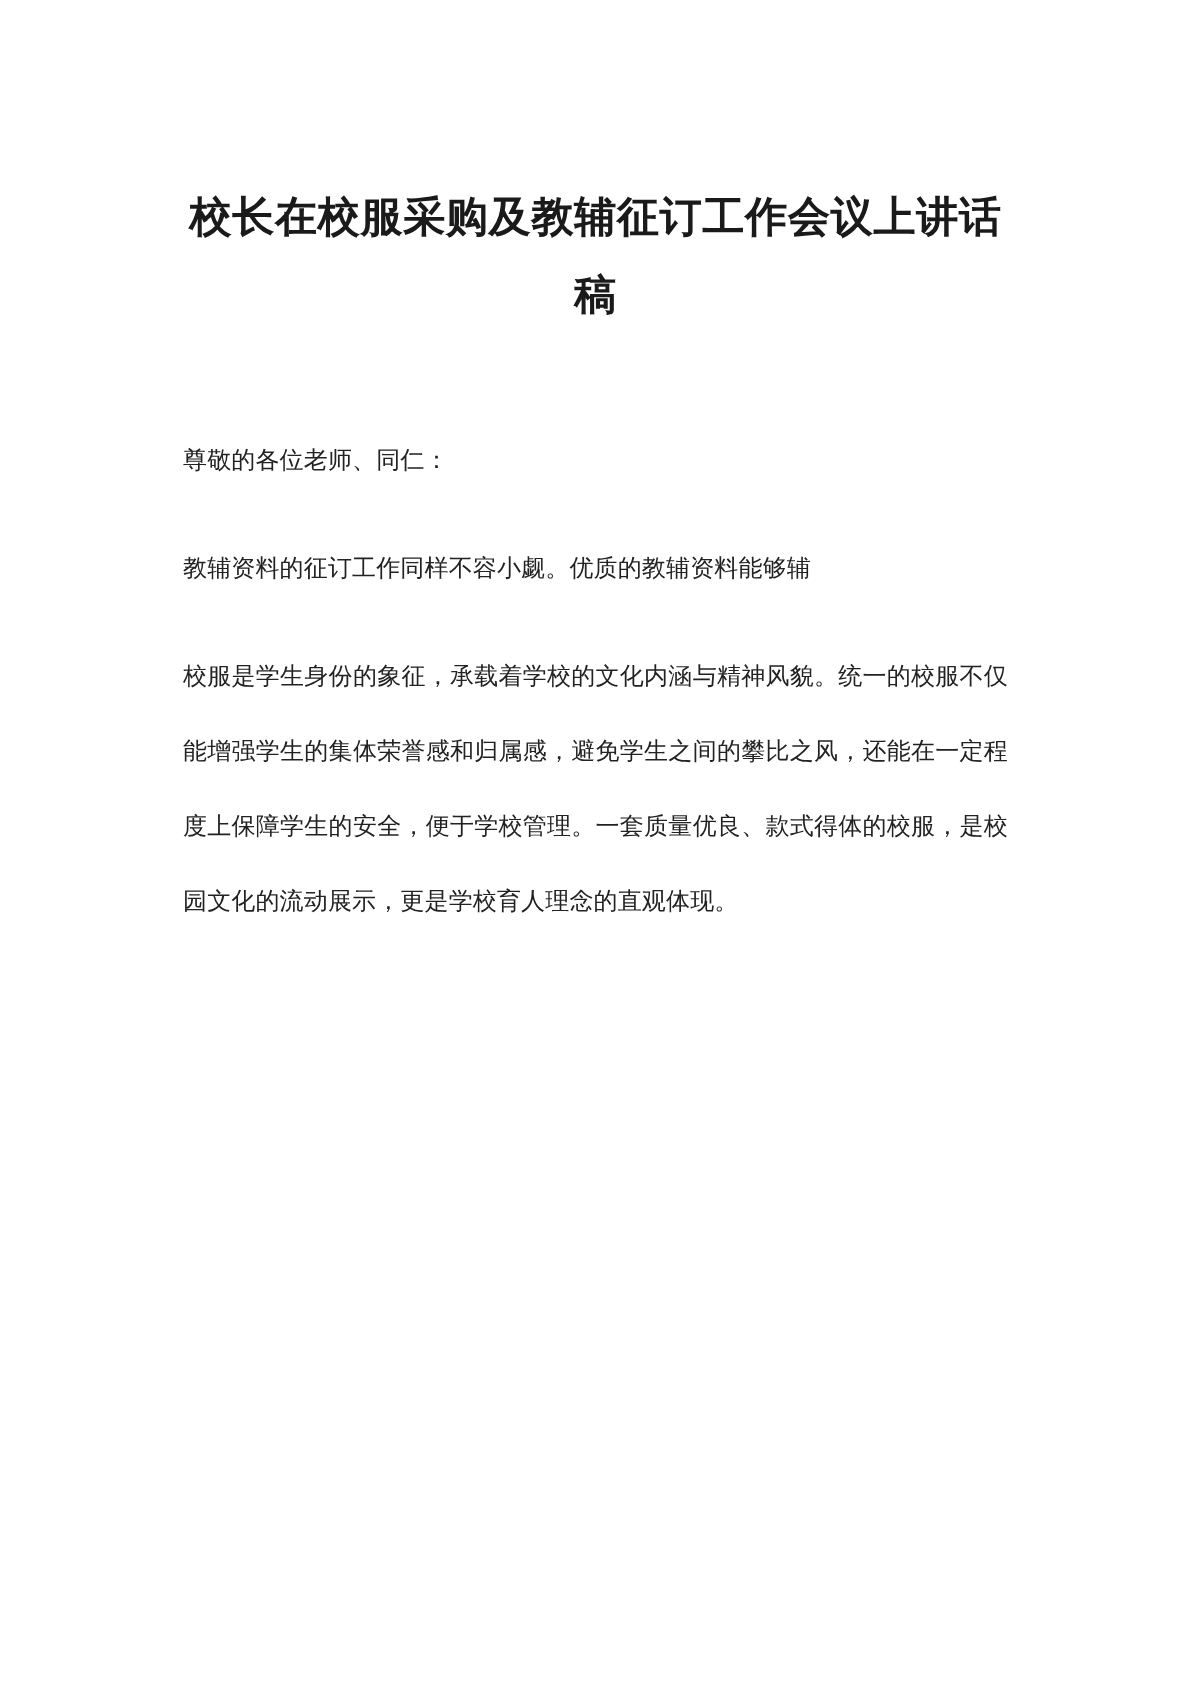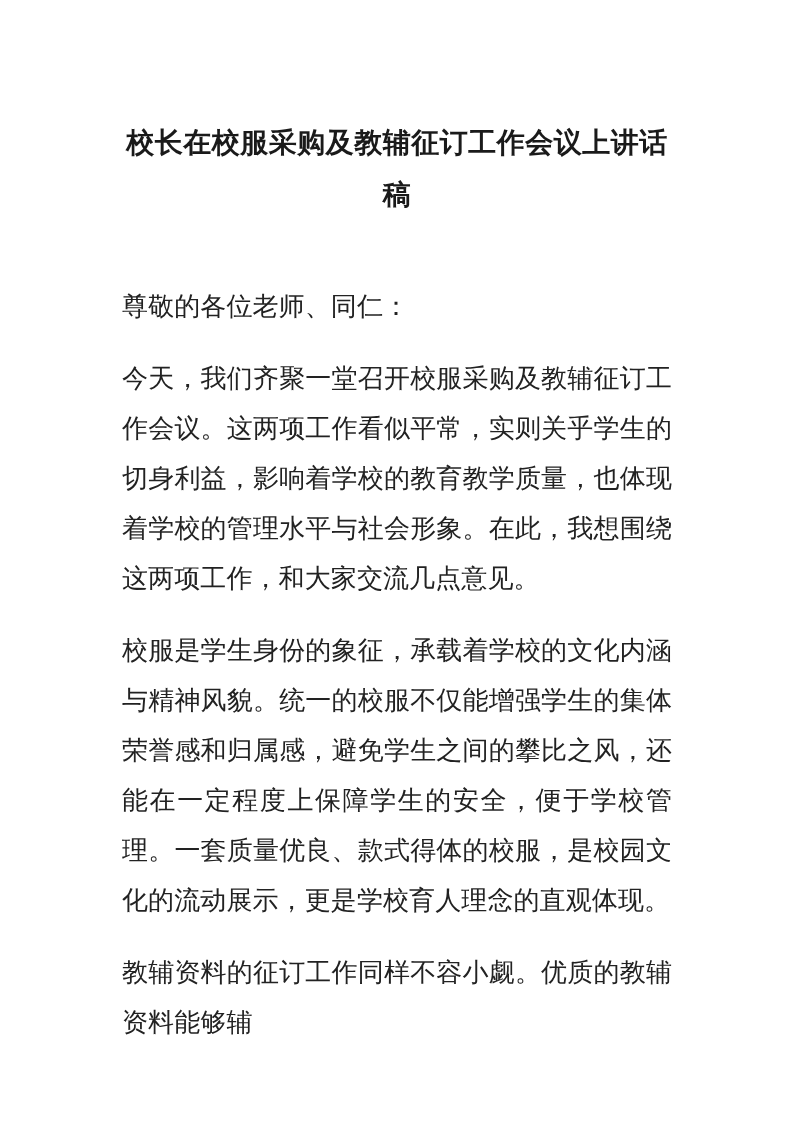--- a/index.html
+++ b/index.html
@@ -8,46 +8,45 @@
     background: #ffffff;
   }
   .page {
     position: relative;
     width: 793px;
     height: 1122px;
     box-sizing: border-box;
     padding: 119px 121px 11px 122px;
     background: #ffffff;
     overflow: hidden;
-    font-family: Liberation Mono, monospace;
+    font-family: Liberation Sans, sans-serif;
     color: #222222;
   }
   .doc-title {
     font-size: 28px;
     font-weight: 700;
     line-height: 52px;
     text-align: center;
     letter-spacing: 0.5px;
     margin: 0 0 60px 0;
     color: #1a1a1a;
   }
   .doc-body p {
-    font-size: 26px;
+    font-size: 16px;
     line-height: 50px;
     margin: 0 0 22px 0;
     text-align: justify;
     text-justify: inter-ideograph;
     letter-spacing: 0.1px;
     word-break: normal;
   }
 </style>
 </head>
 <body>
 
 <div class="page">
   <h1 class="doc-title">校长在校服采购及教辅征订工作会议上讲话稿</h1>
   <div class="doc-body">
       <p>尊敬的各位老师、同仁：</p>
-      <p>今天，我们齐聚一堂召开校服采购及教辅征订工作会议。这两项工作看似平常，实则关乎学生的切身利益，影响着学校的教育教学质量，也体现着学校的管理水平与社会形象。在此，我想围绕这两项工作，和大家交流几点意见。</p>
+      <p>教辅资料的征订工作同样不容小觑。优质的教辅资料能够辅</p>
       <p>校服是学生身份的象征，承载着学校的文化内涵与精神风貌。统一的校服不仅能增强学生的集体荣誉感和归属感，避免学生之间的攀比之风，还能在一定程度上保障学生的安全，便于学校管理。一套质量优良、款式得体的校服，是校园文化的流动展示，更是学校育人理念的直观体现。</p>
-      <p>教辅资料的征订工作同样不容小觑。优质的教辅资料能够辅</p>
     </div>
 </div>
 
 </body></html>

